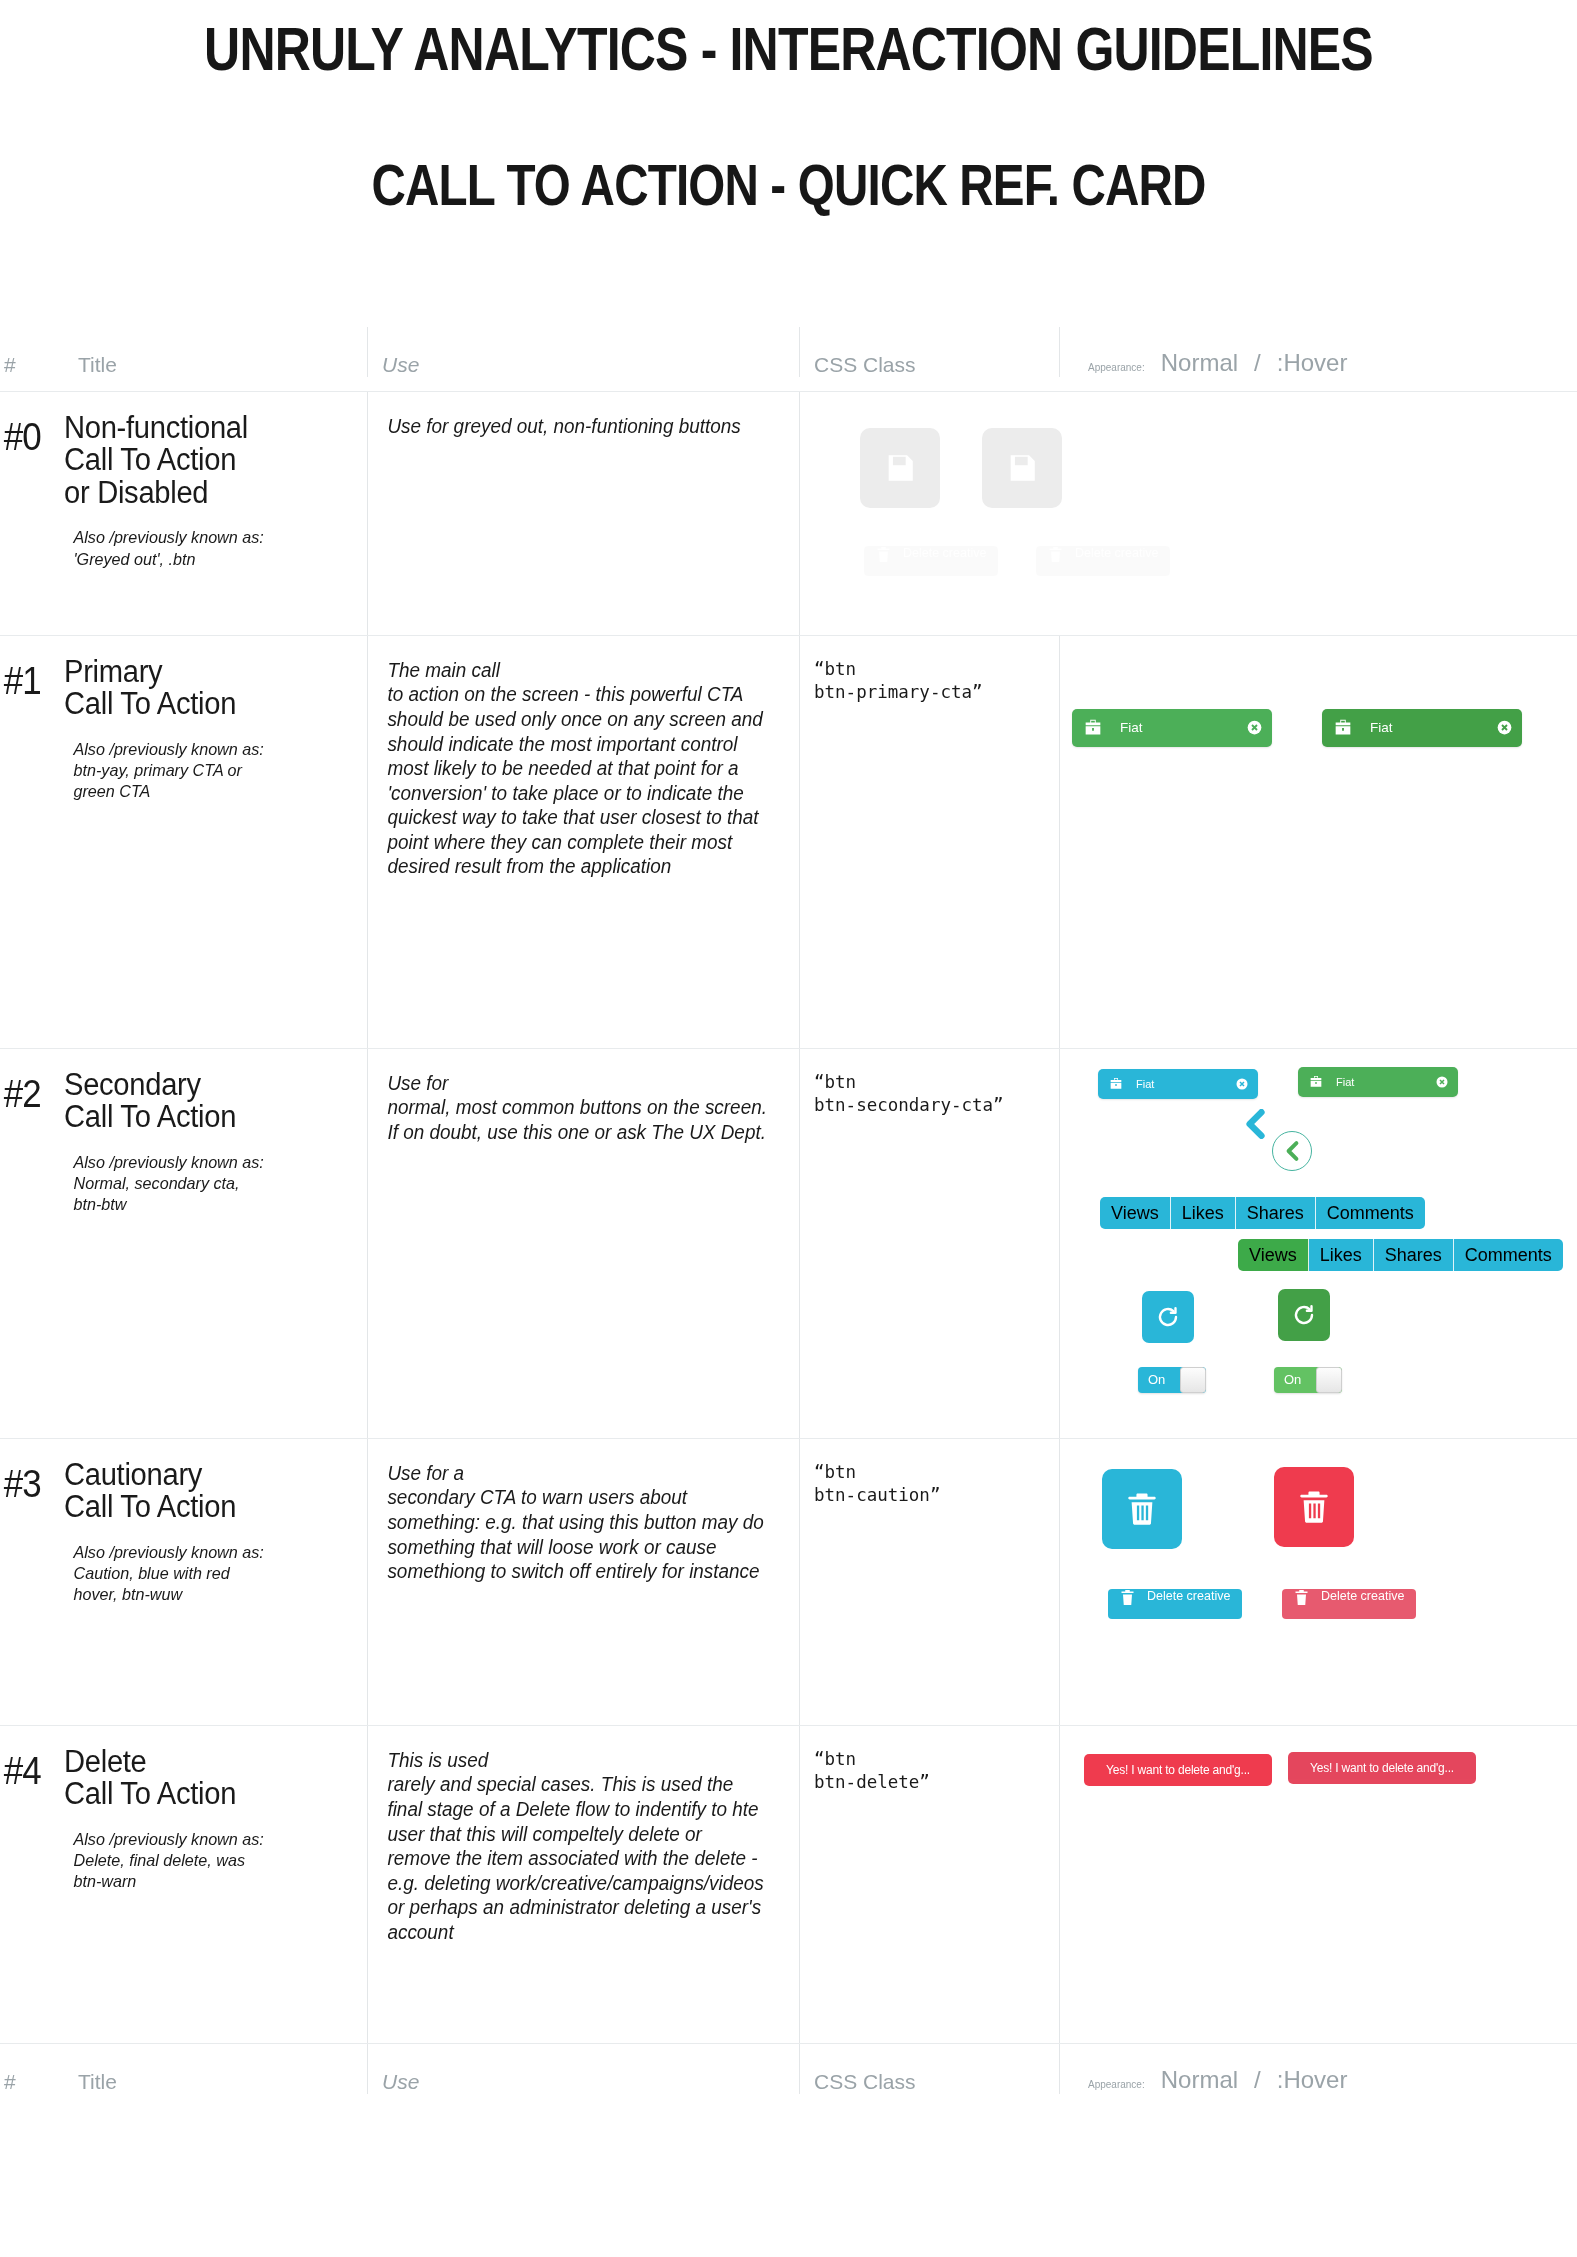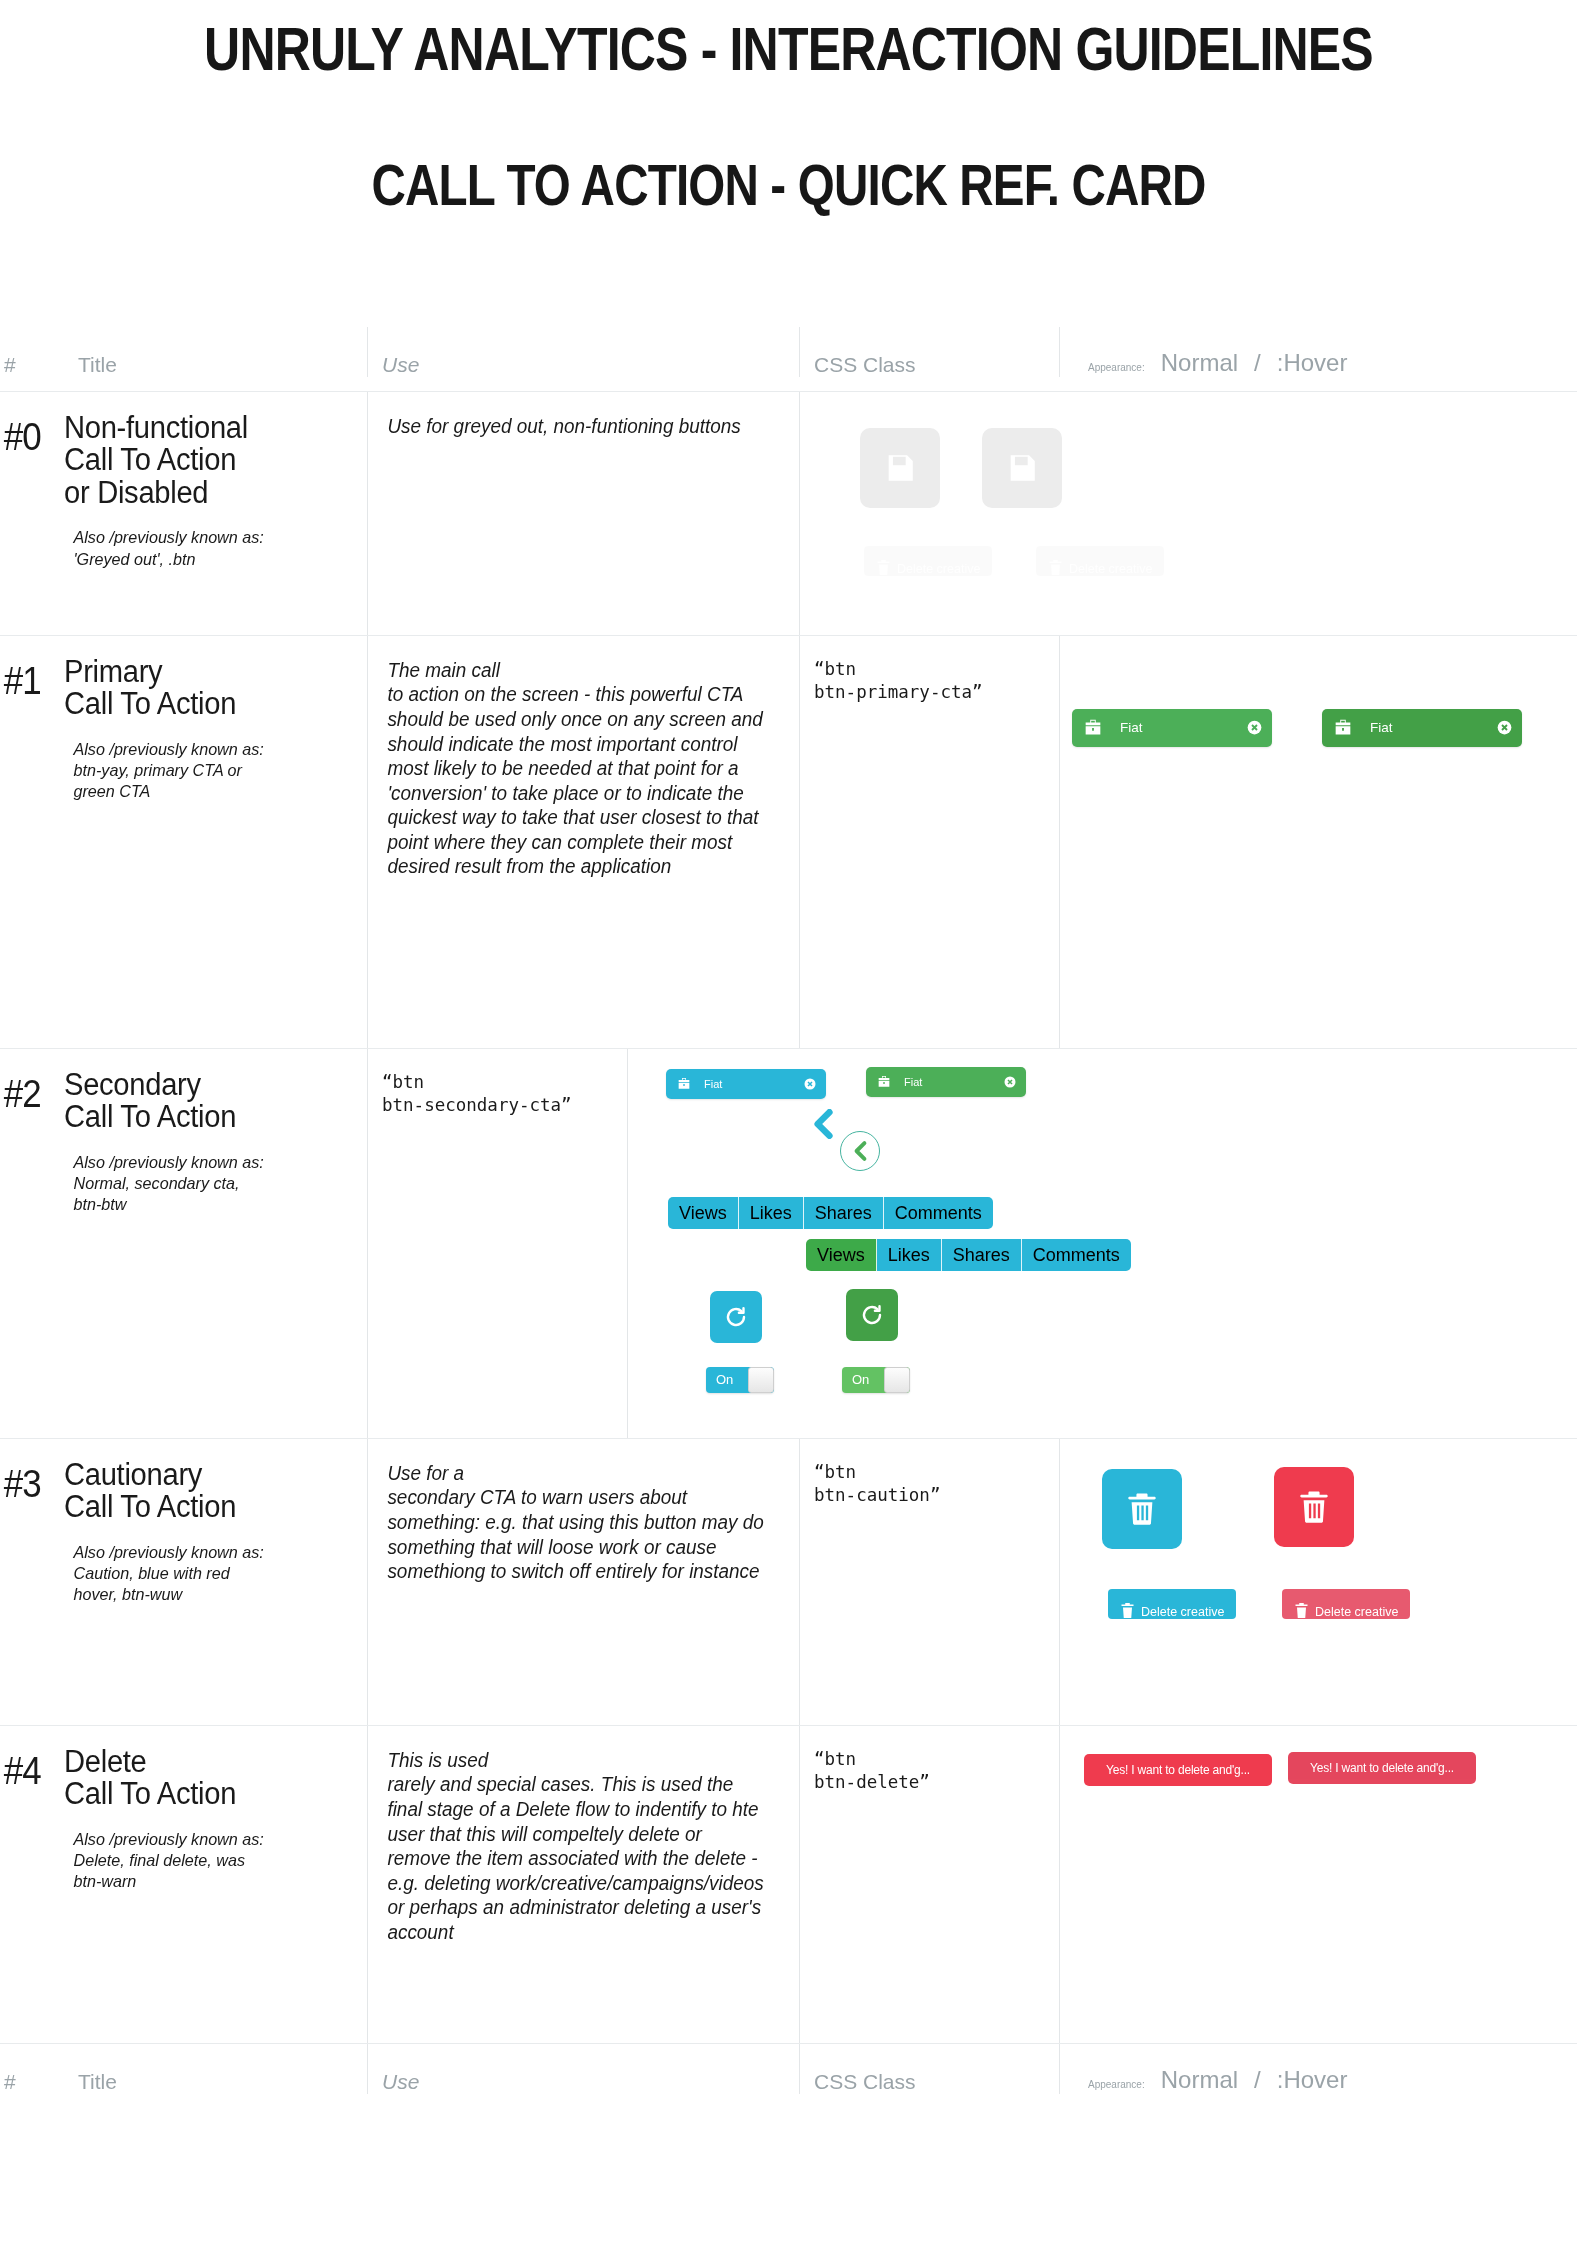--- a/index.html
+++ b/index.html
@@ -141,23 +141,23 @@
 
   
   .sqbtn {
     width: 80px; height: 80px;
     border-radius: 10px;
     display: flex; align-items: center; justify-content: center;
   }
   .sqbtn svg { width: 34px; height: 34px; }
 
   .widebtn {
-    display: flex; align-items: flex-end;
+    display: flex; align-items: flex-start;
     height: 30px; border-radius: 4px; padding: 0 12px;
-    color: #fff; font-size: 12.5px; gap: 6px;
+    color: #fff; font-size: 12.5px; gap: 12px;
   }
   .widebtn svg { width: 15px; height: 17px; flex: 0 0 15px; }
 
   
   .segctl { display: flex; border-radius: 5px; overflow: hidden; }
   .segctl .seg {
     background: #29b6d8;
     color: #000000;
     font-size: 18px;
     padding: 7px 11px;
@@ -361,20 +361,26 @@
       </div>
     <div class="col-title">
       <div class="rtitle">
         <div class="tline">Secondary</div>
         <div class="tline">Call To Action</div>
       </div>
       <div class="alsoknown" style="white-space:pre-line">Also /previously known as:
 Normal, secondary cta,
 btn-btw</div>
     </div>
+    <div class="col-use">
+      <div class="usecell">
+        <span class="first">Use for</span>
+        <span>normal, most common buttons on the screen. If on doubt, use this one or ask The UX Dept.</span>
+      </div>
+    </div>
     <div class="col-css">
         <div class="csscell">“btn
 btn-secondary-cta”</div>
       </div>
     <div class="col-app">
       <div class="appwrap">
 
         <div class="slot" style="left:38px; top:20px;">
           <div class="pillbtn bg-blue" style="width:160px;height:30px">
             <span class="ico" style="width:16px;height:16px;flex:0 0 16px">

